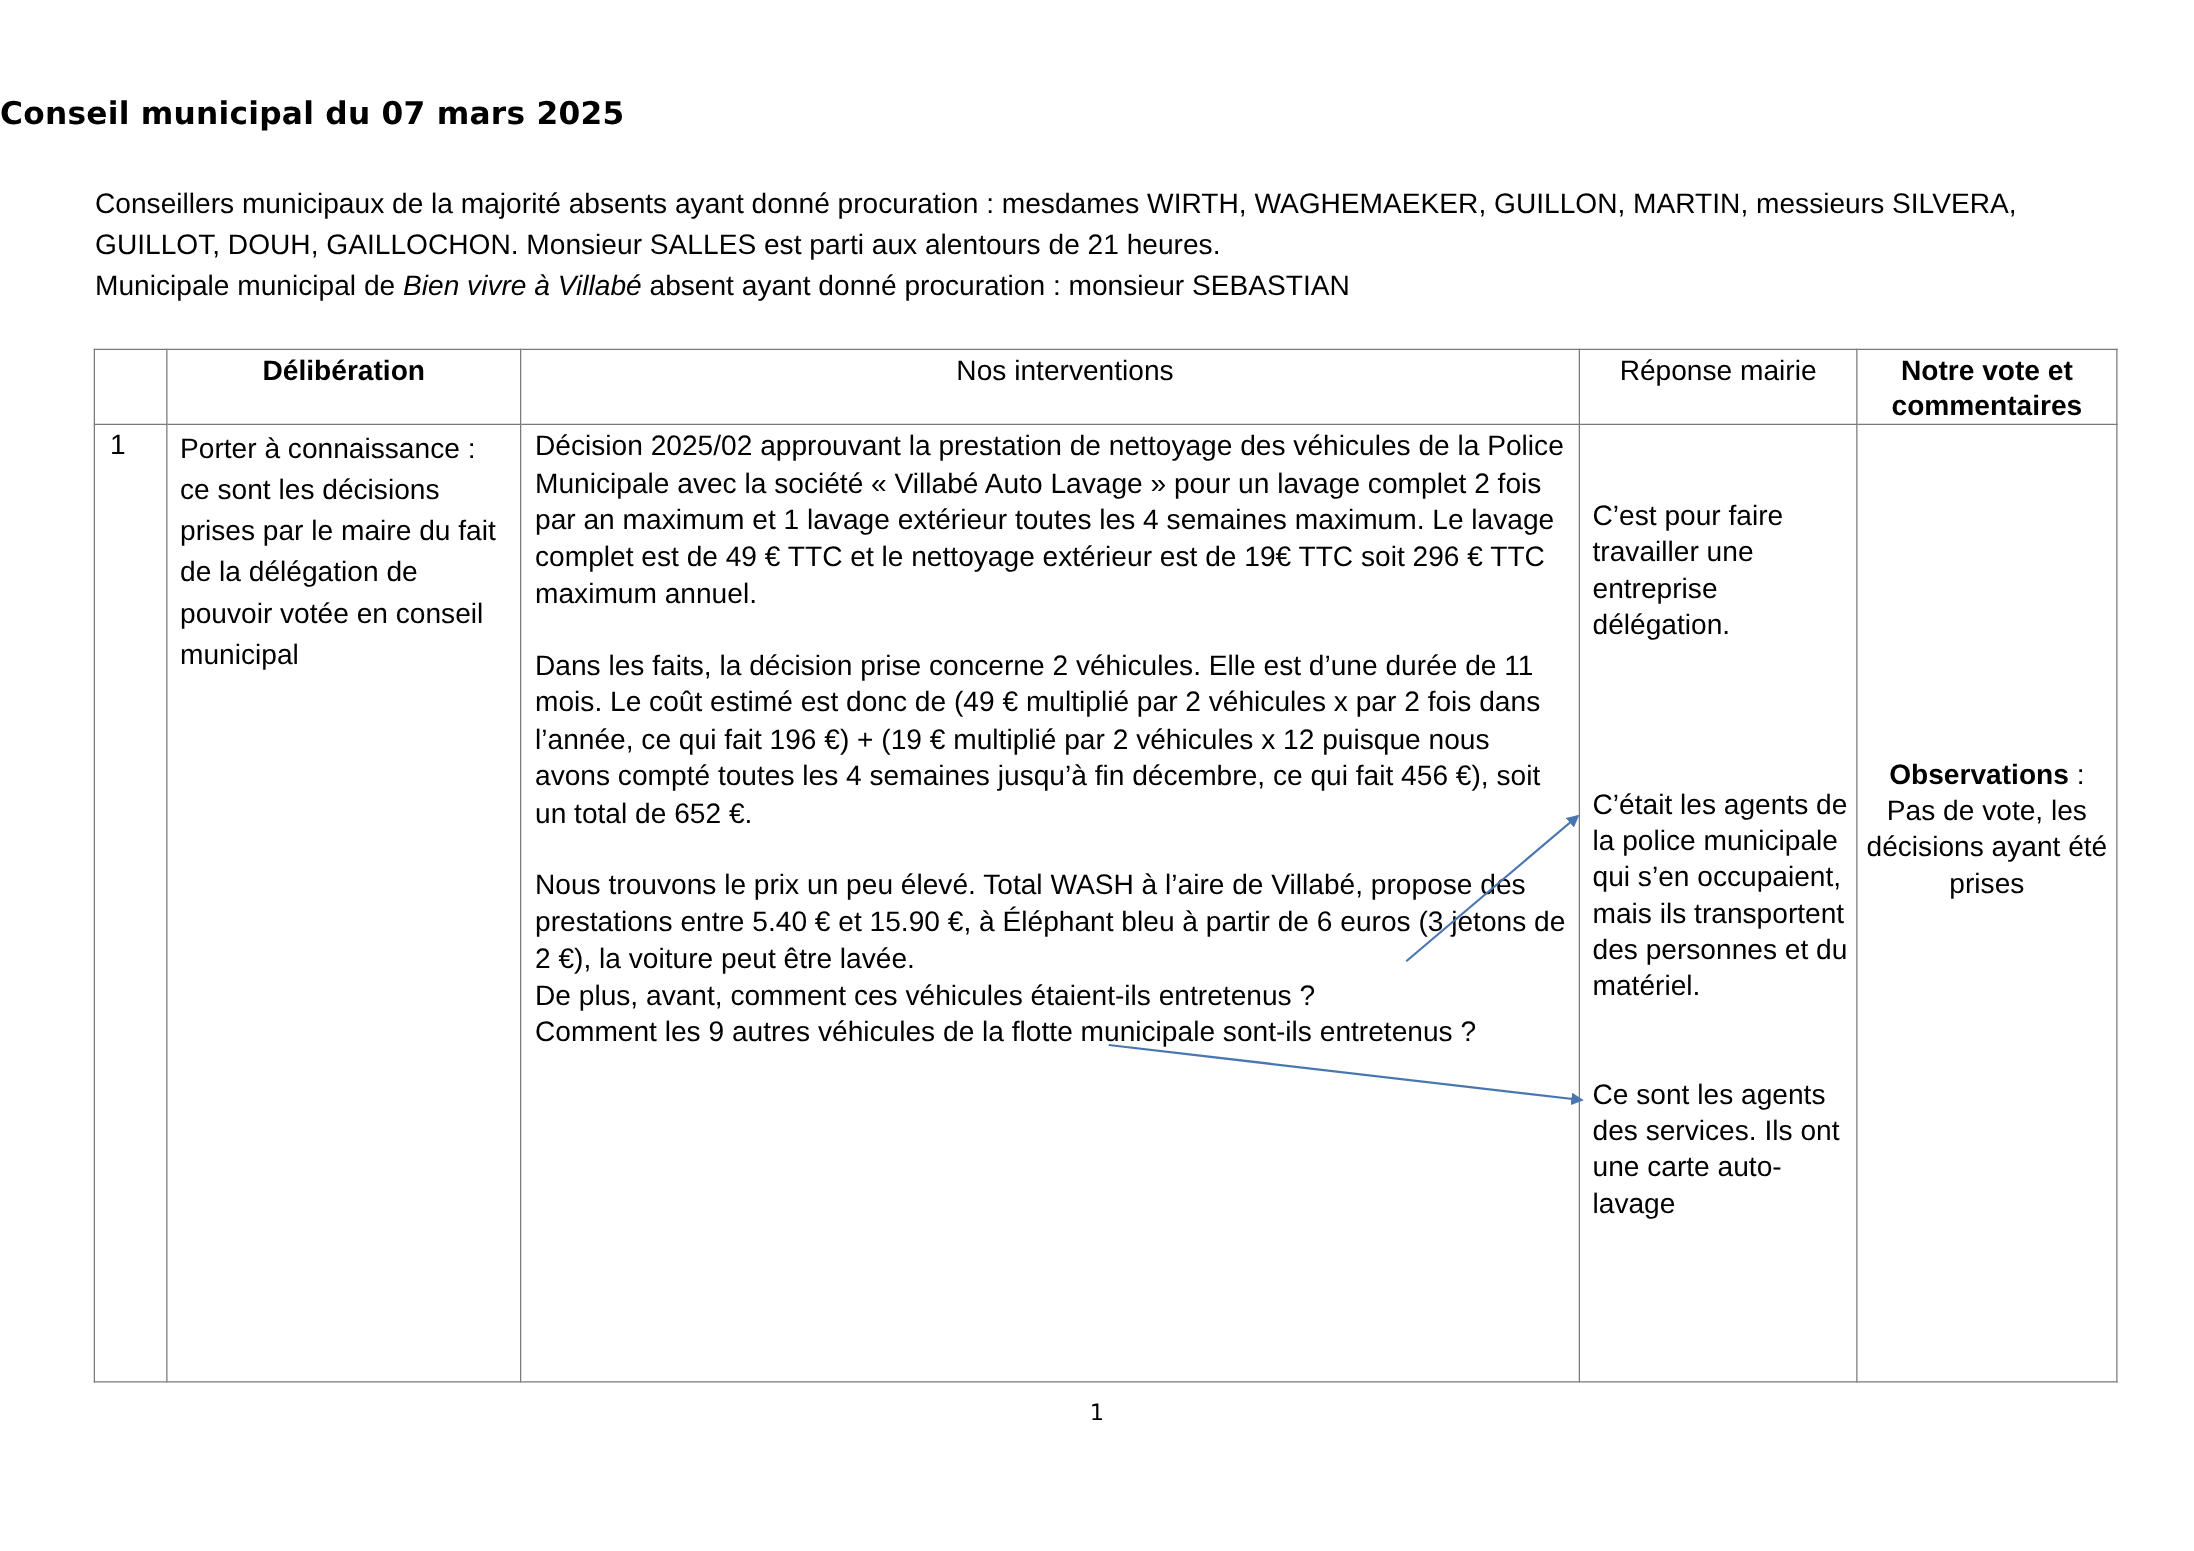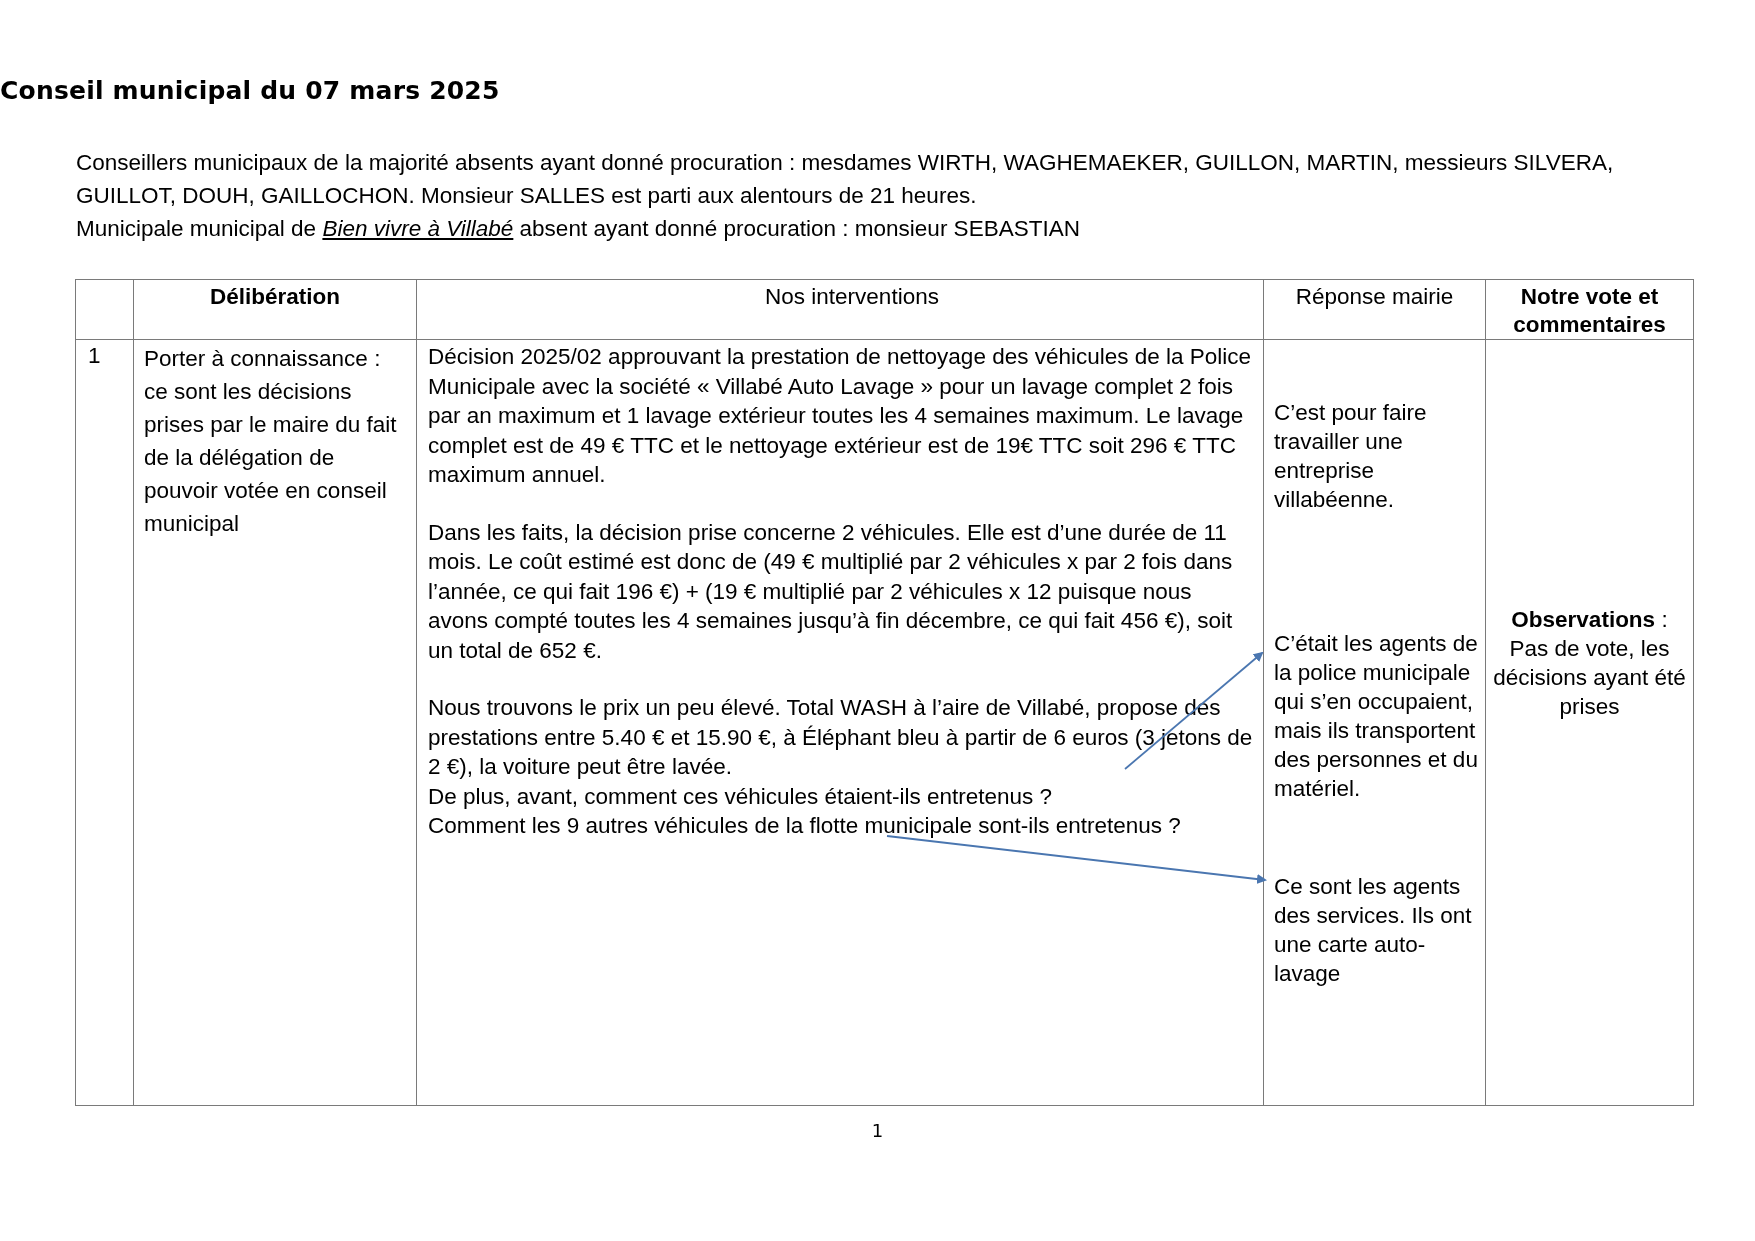--- a/index.html
+++ b/index.html
@@ -2,21 +2,21 @@
 <html><head>
 <meta charset="utf-8">
 <style>
   html, body { margin:0; padding:0; background:#ffffff; }
   body { width:1755px; height:1241px; position:relative; overflow:hidden;
          font-family:"Liberation Sans", sans-serif; color:#000; }
   .title { position:absolute; left:0; width:1755px; top:76px; text-align:left;
            font-family:"DejaVu Sans", sans-serif; font-weight:bold; font-size:25px; letter-spacing:0.2px; }
   .intro { position:absolute; left:76px; top:146px; width:1630px; font-size:22.5px; line-height:33px; }
   .intro p { margin:0; }
-  .intro i { font-style:italic;text-decoration:underline; }
+  .intro i { font-style:italic; }
   table.delib { position:absolute; left:75px; top:279px; width:1416px; border-collapse:collapse;
                 table-layout:fixed; font-size:22.5px; }
   table.delib td, table.delib th { border:1.5px solid #7a7a7a; vertical-align:top; padding:0; }
   table.delib th { font-weight:normal; height:57px; text-align:left; }
   .hcell { padding-top:3px; line-height:28px; }
   .c0 { width:58px; } .c1 { width:283px; } .c2 { width:847px; } .c3 { width:222px; } .c4 { width:208px; }
   .rowcell { height:765px; position:relative; }
   .num { padding:3px 0 0 12px; }
   .delibtext { padding:2px 8px 0 10px; line-height:33px; }
   .interv { padding:2px 10px 0 11px; line-height:29.5px; }
@@ -74,23 +74,23 @@
     <td class="rowcell">
       <div class="interv">
         <p>Décision 2025/02 approuvant la prestation de nettoyage des véhicules de la Police Municipale avec la société « Villabé Auto Lavage » pour un lavage complet 2 fois par an maximum et 1 lavage extérieur toutes les 4 semaines maximum. Le lavage complet est de 49 € TTC et le nettoyage extérieur est de 19€ TTC soit 296 € TTC maximum annuel.</p>
         <p>Dans les faits, la décision prise concerne 2 véhicules. Elle est d’une durée de 11 mois. Le coût estimé est donc de (49 € multiplié par 2 véhicules x par 2 fois dans l’année, ce qui fait 196 €) + (19 € multiplié par 2 véhicules x 12 puisque nous avons compté toutes les 4 semaines jusqu’à fin décembre, ce qui fait 456 €), soit un total de 652 €.</p>
         <p class="tight">Nous trouvons le prix un peu élevé. Total WASH à l’aire de Villabé, propose des prestations entre 5.40 € et 15.90 €, à Éléphant bleu à partir de 6 euros (3 jetons de 2 €), la voiture peut être lavée.</p>
         <p class="tight">De plus, avant, comment ces véhicules étaient-ils entretenus ?</p>
         <p class="tight">Comment les 9 autres véhicules de la flotte municipale sont-ils entretenus ?</p>
       </div>
     </td>
     <td class="rowcell">
-      <div class="rep" style="position:absolute;top:58px;">C’est pour faire travailler une entreprise villabéenne.</div>
+      <div class="rep" style="position:absolute;top:58px;">C’est pour faire travailler une entreprise délégation.</div>
       <div class="rep" style="position:absolute;top:289px;">C’était les agents de la police municipale qui s’en occupaient, mais ils transportent des personnes et du matériel.</div>
-      <div class="rep" style="position:absolute;top:532px;">Ce sont les agents des services. Ils ont une carte auto-lavage</div>
+      <div class="rep" style="position:absolute;top:521px;">Ce sont les agents des services. Ils ont une carte auto-lavage</div>
     </td>
     <td class="rowcell">
       <div class="vote" style="position:absolute;top:265px;left:0;right:0;">
         <span style="font-weight:bold;">Observations</span><span> :</span><br>
         <span>Pas de vote, les décisions ayant été prises</span>
       </div>
     </td>
   </tr>
 </tbody>
   </table>

